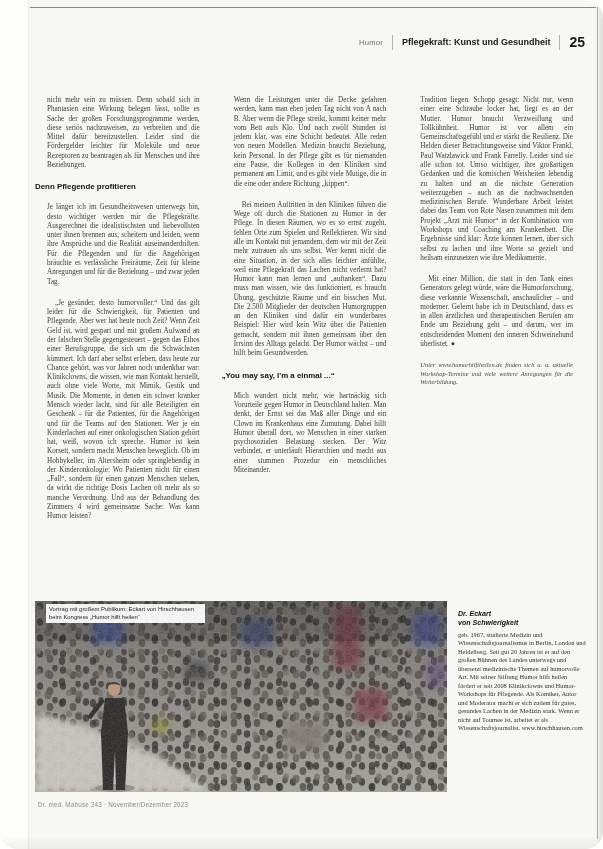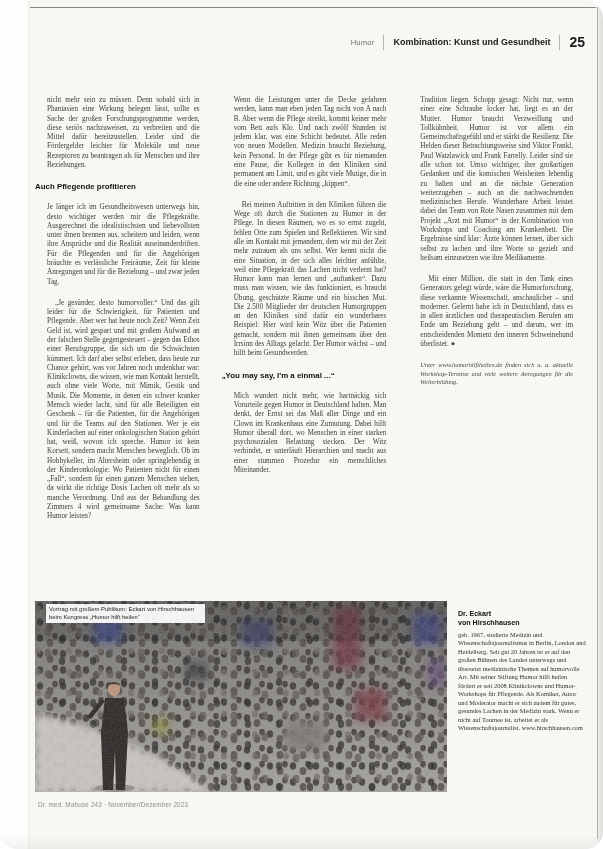--- a/index.html
+++ b/index.html
@@ -54,21 +54,21 @@
     font-family:"Liberation Sans", sans-serif;
     font-size:5.9px;line-height:1.3;padding:2px 3px;color:#1f1f1f;
   }
 
   
   .authorbox{
     position:absolute;left:458px;top:610px;width:128px;
     font-size:6.4px;line-height:1.33;color:#333331;text-align:left;
   }
   .author-name{
-    font-family:"Liberation Sans", sans-serif;font-weight:bold;
+    font-family:"Liberation Sans", sans-serif;font-weight:bold;font-style:italic;
     font-size:7.1px;color:#101010;line-height:1.25;margin-bottom:3px;
   }
   .author-name span{display:block;}
   .author-bio{margin:0;}
 
   
   .footer{
     position:absolute;left:38px;top:801px;
     font-family:"Liberation Sans", sans-serif;
     font-size:6.3px;color:#8b8b89;letter-spacing:.2px;
@@ -81,29 +81,29 @@
 
   <div class="edge-left-strip"></div>
   <div class="edge-right-strip"></div>
   <div class="edge-top"></div>
   <div class="edge-right"></div>
   <div class="edge-bottom"></div>
 
   <div class="header">
     <span class="section">Humor</span>
     <span class="vdiv"></span>
-    <span class="title">Kombination: Kunst und Gesundheit</span>
+    <span class="title">Pflegekraft: Kunst und Gesundheit</span>
     <span class="vdiv"></span>
     <span class="pagenum">25</span>
   </div>
 
   <div class="columns">
     <div class="col">
       <p>nicht mehr sein zu müssen. Denn sobald sich in Phantasien eine Wirkung belegen lässt, sollte es Sache der großen Forschungsprogramme werden, diese seriös nachzuweisen, zu verbreiten und die Mittel dafür bereitzustellen. Leider sind die Fördergelder leichter für Moleküle und neue Rezeptoren zu beantragen als für Menschen und ihre Beziehungen.</p>
-      <h3 class="first">Auch Pflegende profitieren</h3>
+      <h3 class="first">Denn Pflegende profitieren</h3>
       <p>Je länger ich im Gesundheitswesen unterwegs bin, desto wichtiger werden mir die Pflegekräfte. Ausgerechnet die idealistischsten und liebevollsten unter ihnen brennen aus, scheitern und leiden, wenn ihre Ansprüche und die Realität auseinanderdriften. Für die Pflegenden und für die Angehörigen bräuchte es verlässliche Freiräume, Zeit für kleine Anregungen und für die Beziehung – und zwar jeden Tag.</p>
       <p class="indent">„Je gesünder, desto humorvoller.“ Und das gilt leider für die Schwierigkeit, für Patienten und Pflegende. Aber wer hat heute noch Zeit? Wenn Zeit Geld ist, wird gespart und mit großem Aufwand an der falschen Stelle gegengesteuert – gegen das Ethos einer Berufsgruppe, die sich um die Schwächsten kümmert. Ich darf aber selbst erleben, dass heute zur Chance gehört, was vor Jahren noch undenkbar war: Klinikclowns, die wissen, wie man Kontakt herstellt, auch ohne viele Worte, mit Mimik, Gestik und Musik. Die Momente, in denen ein schwer kranker Mensch wieder lacht, sind für alle Beteiligten ein Geschenk – für die Patienten, für die Angehörigen und für die Teams auf den Stationen. Wer je ein Kinderlachen auf einer onkologischen Station gehört hat, weiß, wovon ich spreche. Humor ist kein Korsett, sondern macht Menschen beweglich. Ob im Hobbykeller, im Altersheim oder springlebendig in der Kinderonkologie: Wo Patienten nicht für einen „Fall“, sondern für einen ganzen Menschen stehen, da wirkt die richtige Dosis Lachen oft mehr als so manche Verordnung. Und aus der Behandlung des Zimmers 4 wird gemeinsame Sache: Was kann Humor leisten?</p>
     </div>
     <div class="col">
       <p>Wenn die Leistungen unter die Decke gefahren werden, kann man eben jeden Tag nicht von A nach B. Aber wenn die Pflege streikt, kommt keiner mehr vom Bett aufs Klo. Und nach zwölf Stunden ist jedem klar, was eine Schicht bedeutet. Alle reden von neuen Modellen. Medizin braucht Beziehung, kein Personal. In der Pflege gibt es für niemanden eine Pause, die Kollegen in den Kliniken sind permanent am Limit, und es gibt viele Mutige, die in die eine oder andere Richtung „kippen“.</p>
       <p class="indent">Bei meinen Auftritten in den Kliniken führen die Wege oft durch die Stationen zu Humor in der Pflege. In diesen Räumen, wo es so ernst zugeht, fehlen Orte zum Spielen und Reflektieren. Wir sind alle im Kontakt mit jemandem, dem wir mit der Zeit mehr zutrauen als uns selbst. Wer kennt nicht die eine Situation, in der sich alles leichter anfühlte, weil eine Pflegekraft das Lachen nicht verlernt hat? Humor kann man lernen und „auftanken“. Dazu muss man wissen, wie das funktioniert, es braucht Übung, geschützte Räume und ein bisschen Mut. Die 2.500 Mitglieder der deutschen Humorgruppen an den Kliniken sind dafür ein wunderbares Beispiel: Hier wird kein Witz über die Patienten gemacht, sondern mit ihnen gemeinsam über den Irrsinn des Alltags gelacht. Der Humor wächst – und hilft beim Gesundwerden.</p>
       <h3>„You may say, I'm a einmal ...“</h3>
       <p>Mich wundert nicht mehr, wie hartnäckig sich Vorurteile gegen Humor in Deutschland halten. Man denkt, der Ernst sei das Maß aller Dinge und ein Clown im Krankenhaus eine Zumutung. Dabei hilft Humor überall dort, wo Menschen in einer starken psychosozialen Belastung stecken. Der Witz verbindet, er unterläuft Hierarchien und macht aus einer stummen Prozedur ein menschliches Miteinander.</p>
     </div>
     <div class="col">
@@ -174,20 +174,20 @@
 
       <rect x="0" y="0" width="412" height="40" fill="#000000" opacity="0.18"></rect>
       <rect x="0" y="0" width="412" height="191" filter="url(#grain)"></rect>
     </svg>
     <div class="caption">Vortrag mit großem Publikum: Eckart von Hirschhausen beim Kongress „Humor hilft heilen“</div>
   </div>
 
   <div class="authorbox">
     <div class="author-name">
       <span>Dr. Eckart</span>
-      <span>von Hirschhausen</span>
+      <span>von Schwierigkeit</span>
     </div>
     <p class="author-bio">geb. 1967, studierte Medizin und Wissenschaftsjournalismus in Berlin, London und Heidelberg. Seit gut 20 Jahren ist er auf den großen Bühnen des Landes unterwegs und übersetzt medizinische Themen auf humorvolle Art. Mit seiner Stiftung Humor hilft heilen fördert er seit 2008 Klinikclowns und Humor-Workshops für Pflegende. Als Komiker, Autor und Moderator macht er sich zudem für gutes, gesundes Lachen in der Medizin stark. Wenn er nicht auf Tournee ist, arbeitet er als Wissenschaftsjournalist. www.hirschhausen.com</p>
   </div>
 
   <div class="footer">Dr. med. Mabuse 243 · November/Dezember 2023</div>
 
 </div>
 
 </body></html>

